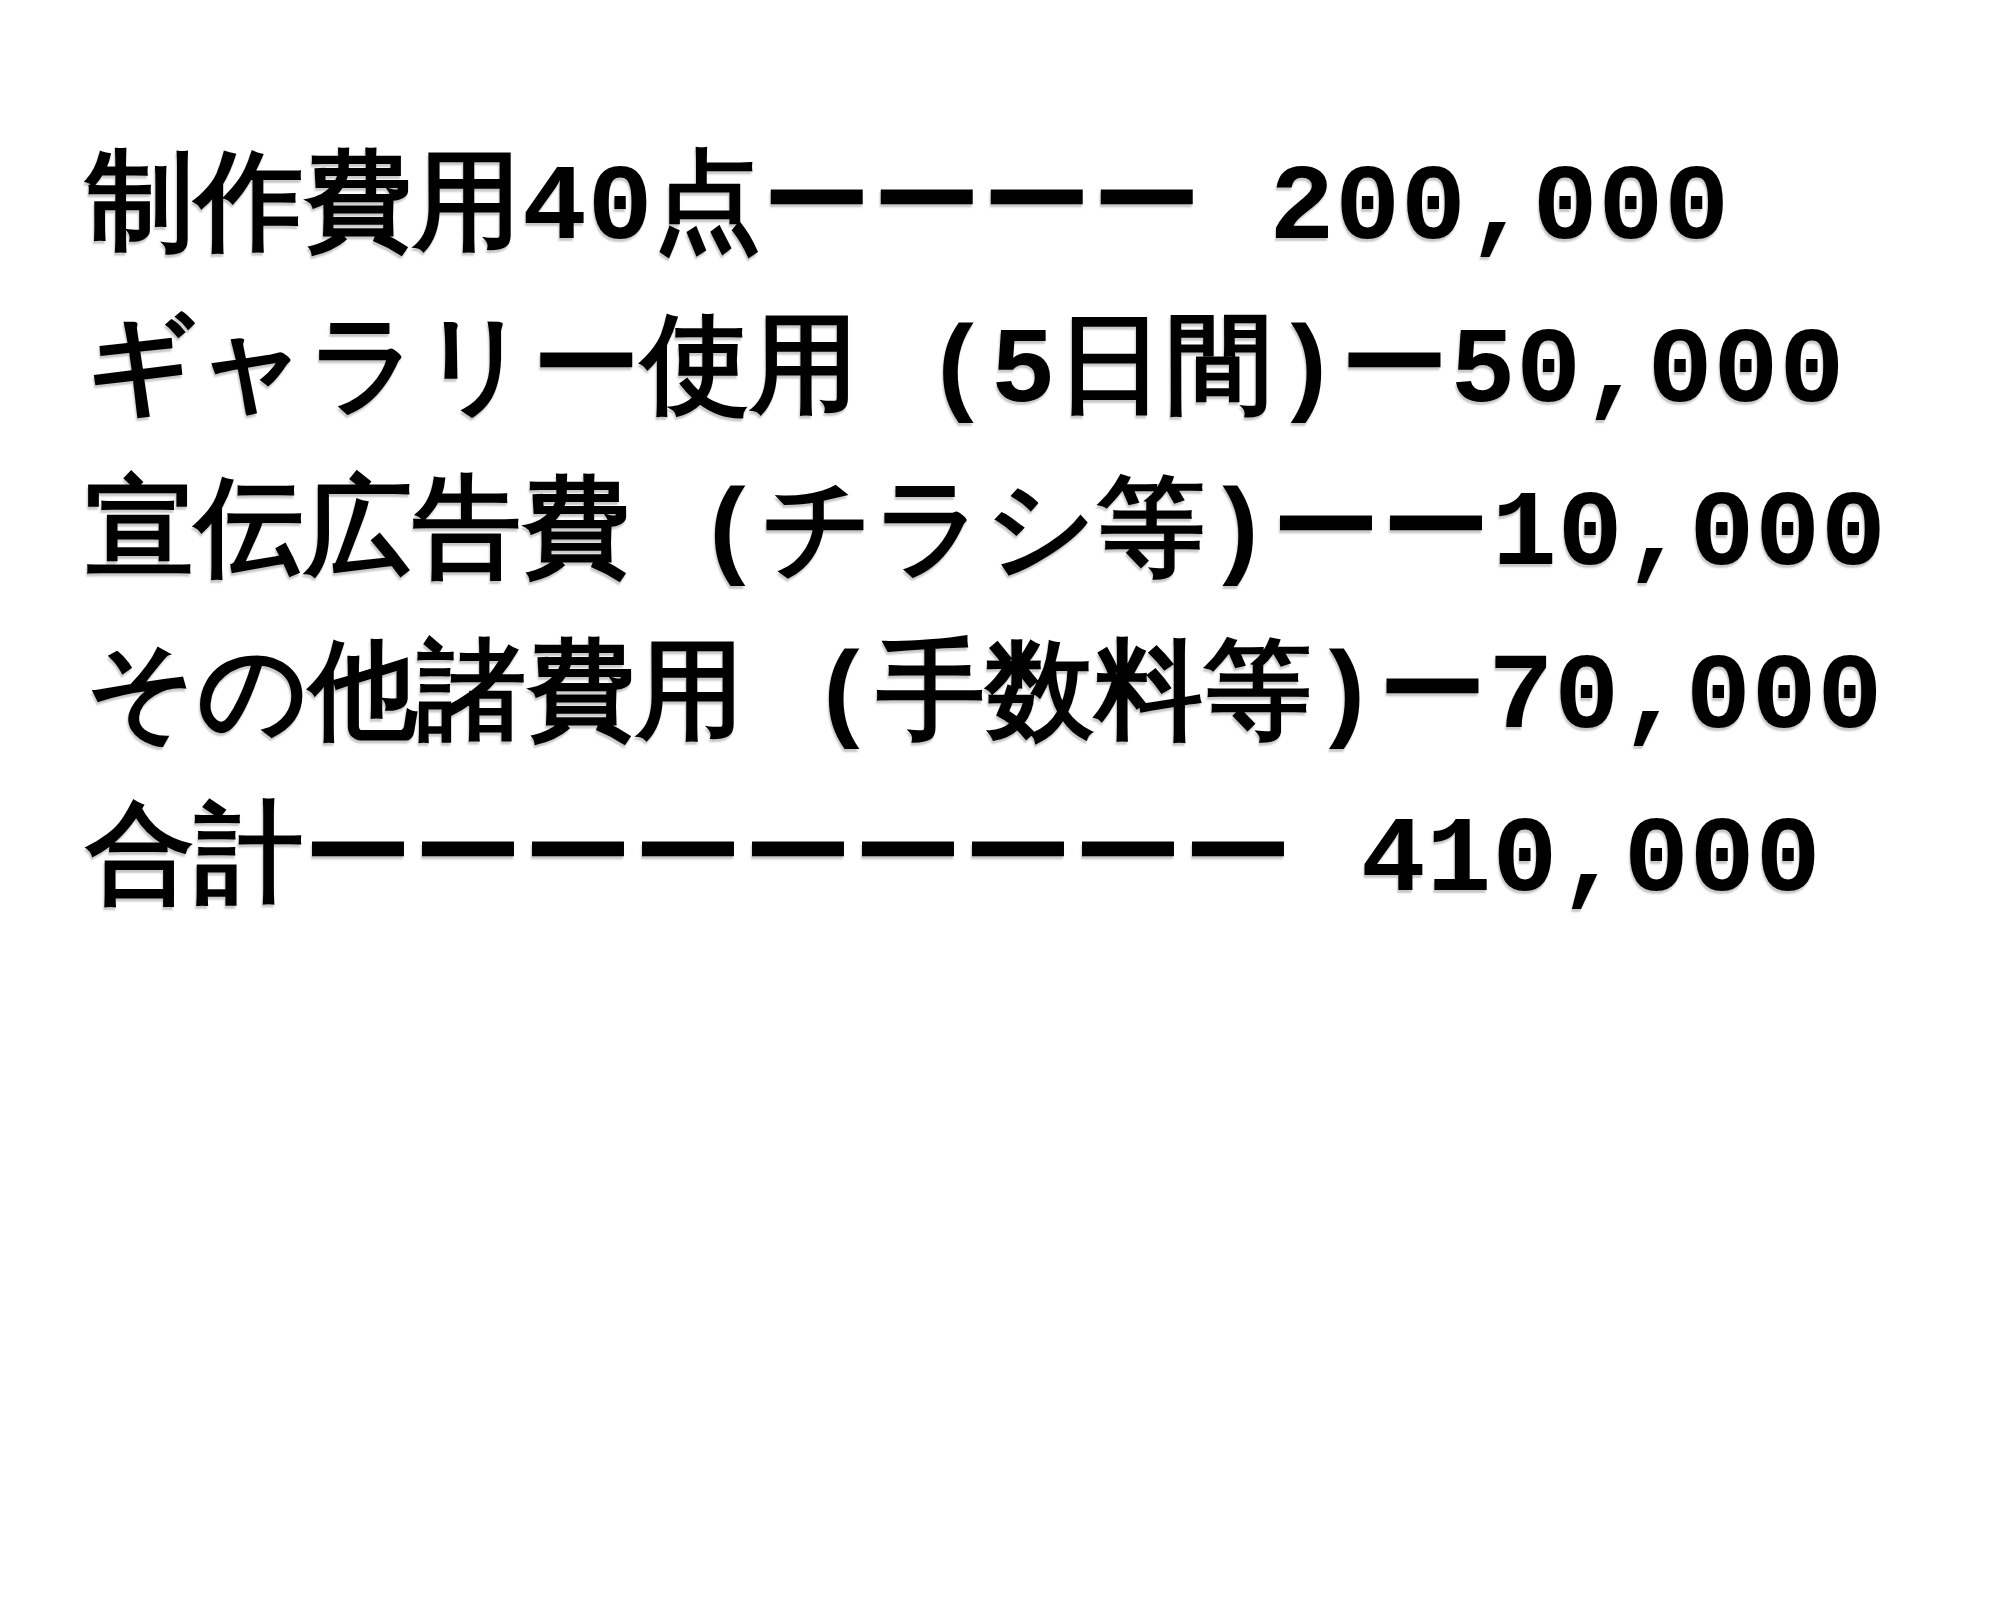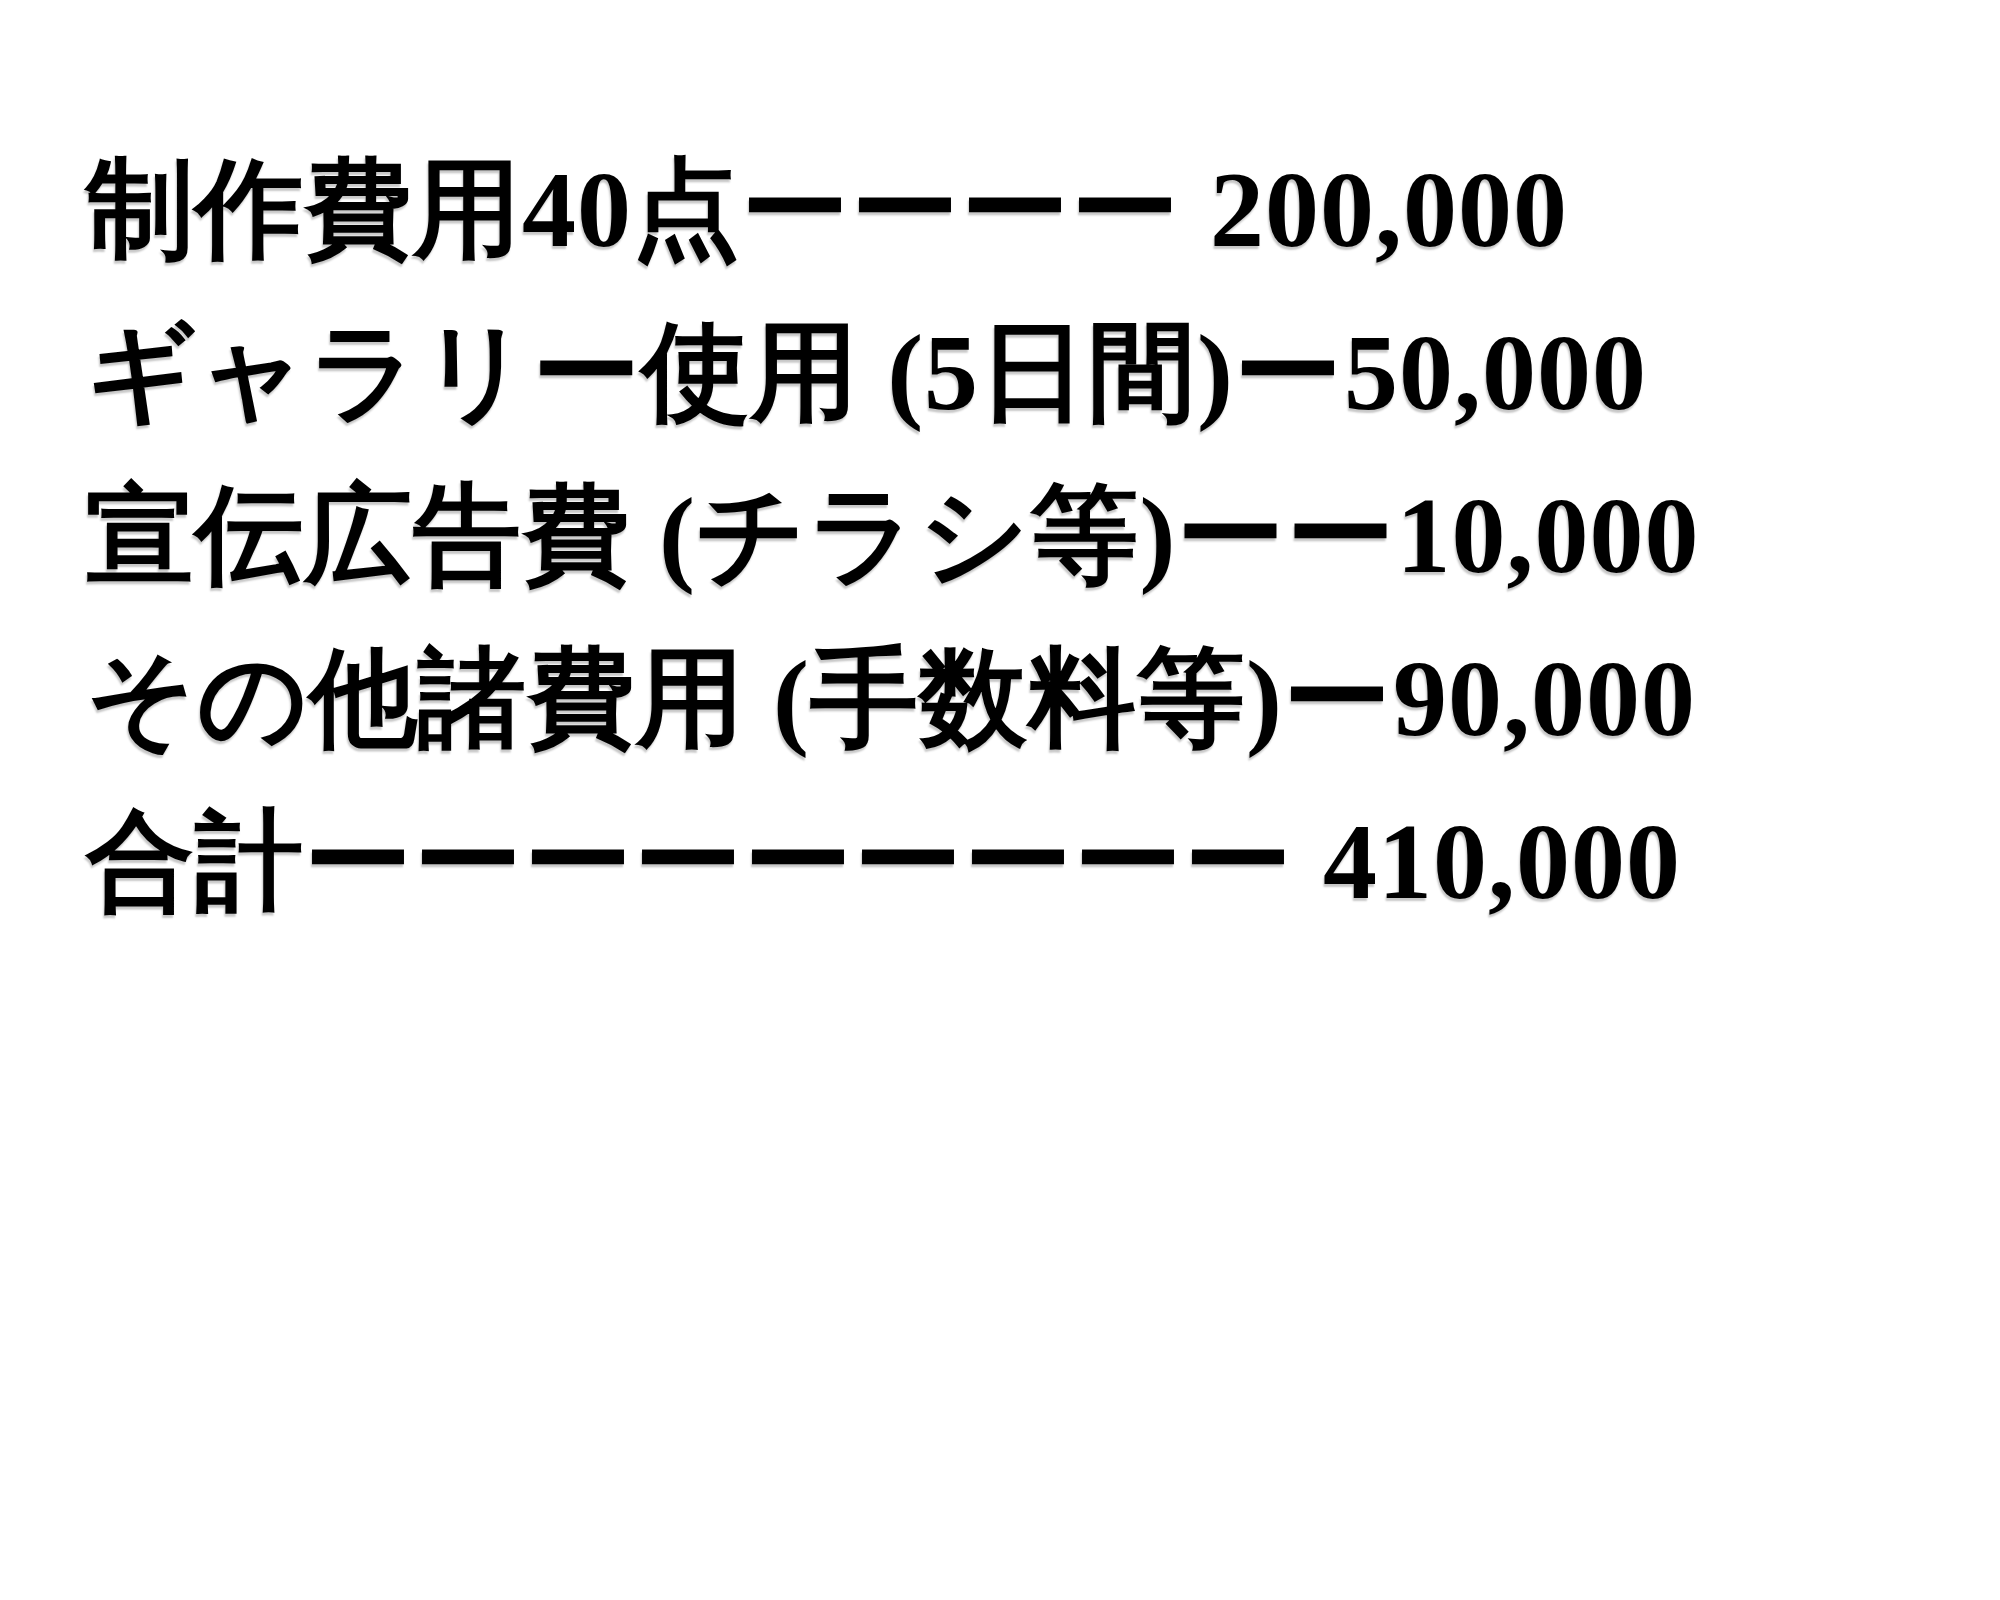--- a/index.html
+++ b/index.html
@@ -8,21 +8,21 @@
     background: #ffffff;
     width: 2000px;
     height: 1600px;
     overflow: hidden;
   }
   .budget-list {
     position: absolute;
     top: 128px;
     left: 86px;
     right: 40px;
-    font-family: Liberation Serif, serif;
+    font-family: Liberation Mono, monospace;
     font-weight: 800;
     color: #000000;
     font-size: 108px;
     line-height: 163px;
     white-space: nowrap;
     letter-spacing: 1px;
     text-shadow: -1px 3px 2px rgba(0,0,0,0.22);
   }
   .row {
     height: 163px;
@@ -42,17 +42,17 @@
 
   <div class="row"><span>制作費用40点</span><span class="leader">ーーーー </span><span>200,000</span></div>
 
   <div class="row"><span>ギャラリー使用 (5日間)</span><span class="leader">ー</span><span>50,000</span></div>
 
   <div class="row"><span>宣伝広告費 (チラシ等)</span><span class="leader">ーー</span><span>10,000</span></div>
 
 
 
 
-  <div class="row"><span>その他諸費用 (手数料等)</span><span class="leader">ー</span><span>90,000</span></div>
+  <div class="row"><span>その他諸費用 (手数料等)</span><span class="leader">ー</span><span>70,000</span></div>
 
   <div class="row"><span>合計</span><span class="leader">ーーーーーーーーー </span><span>410,000</span></div>
 
 </div>
 
 </body></html>

